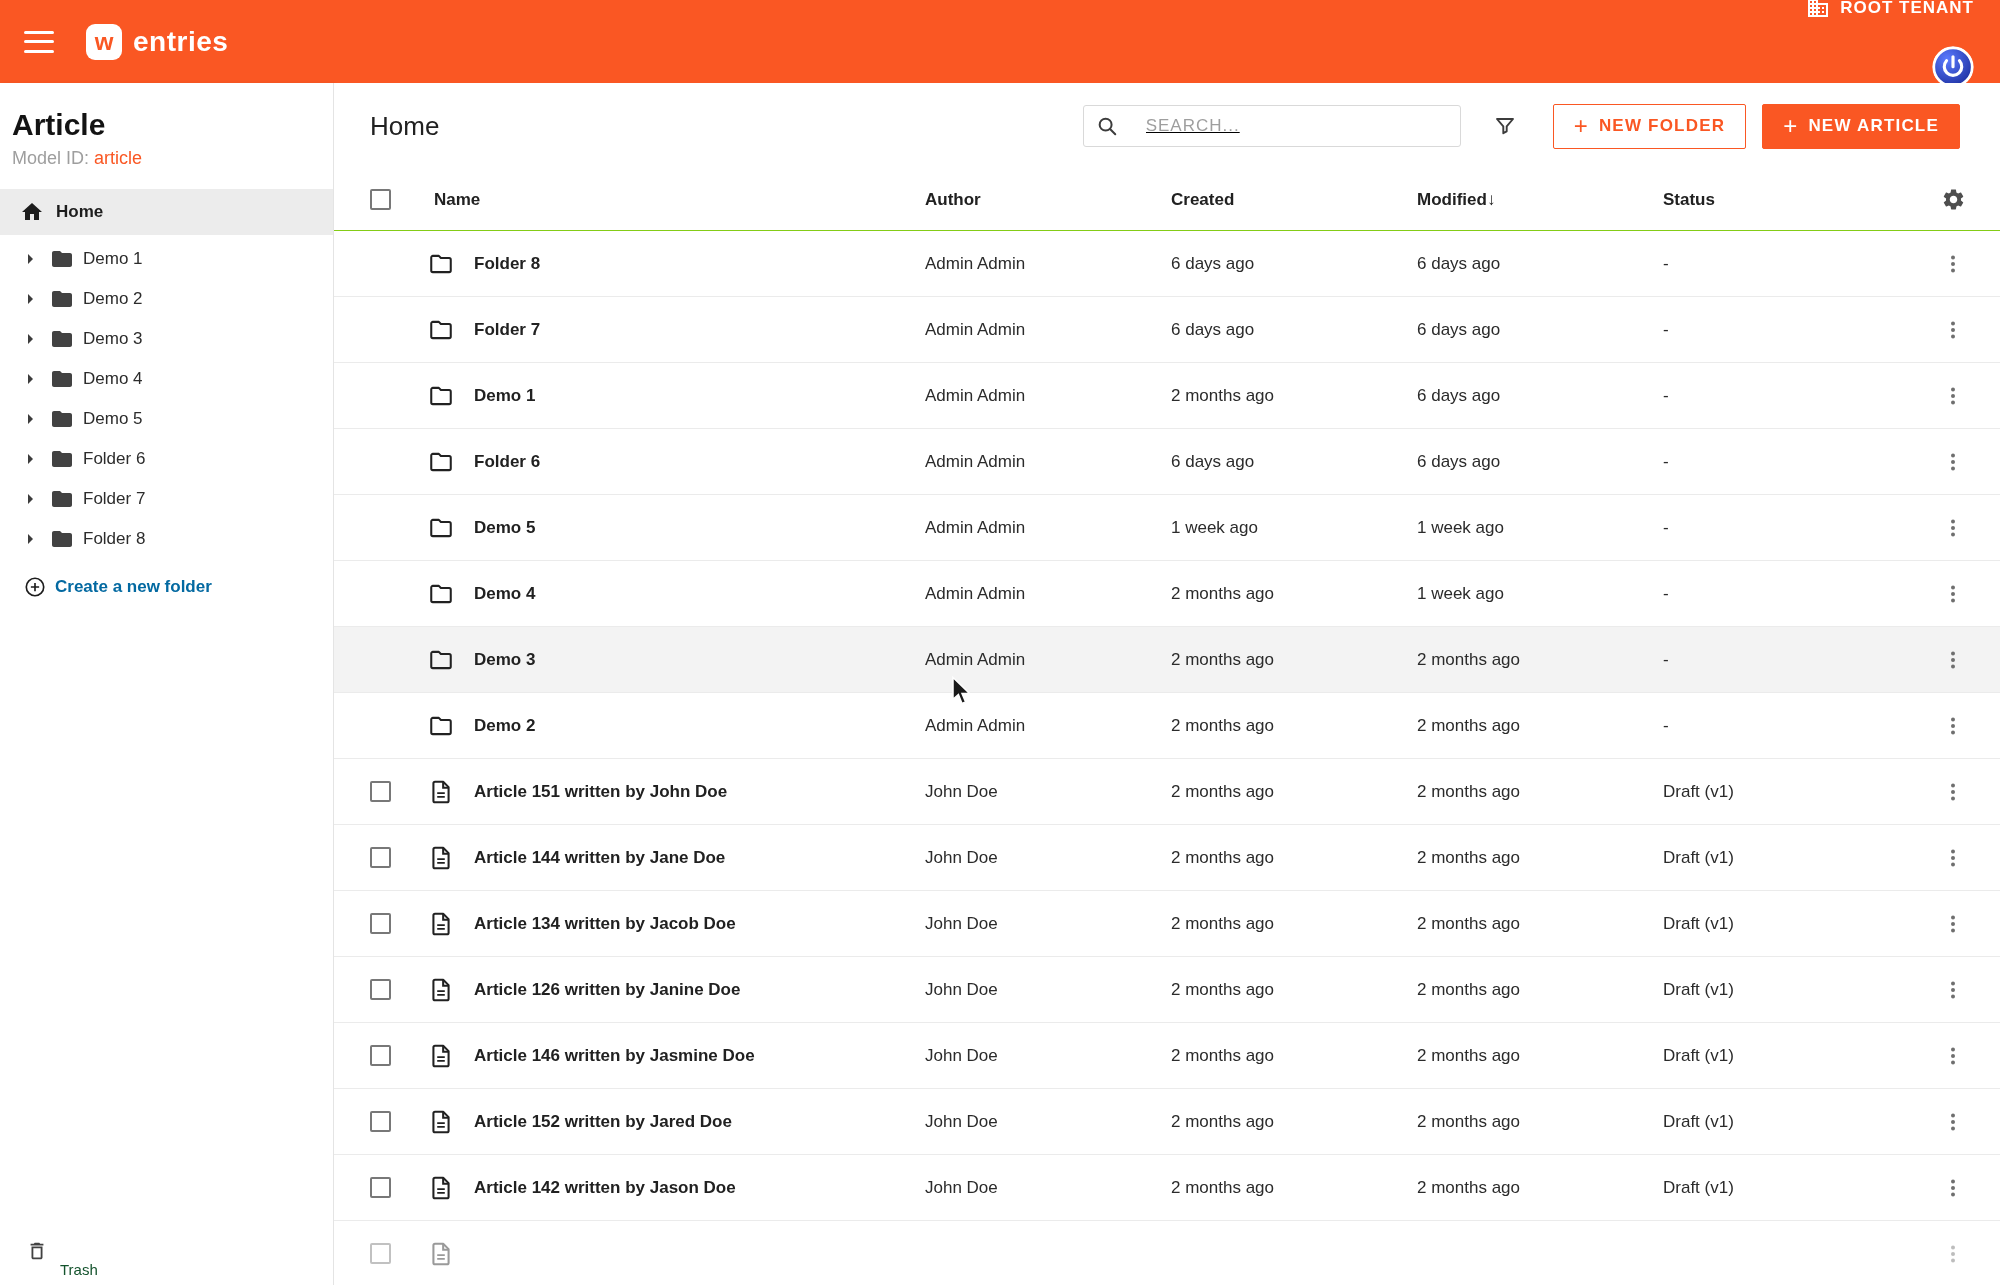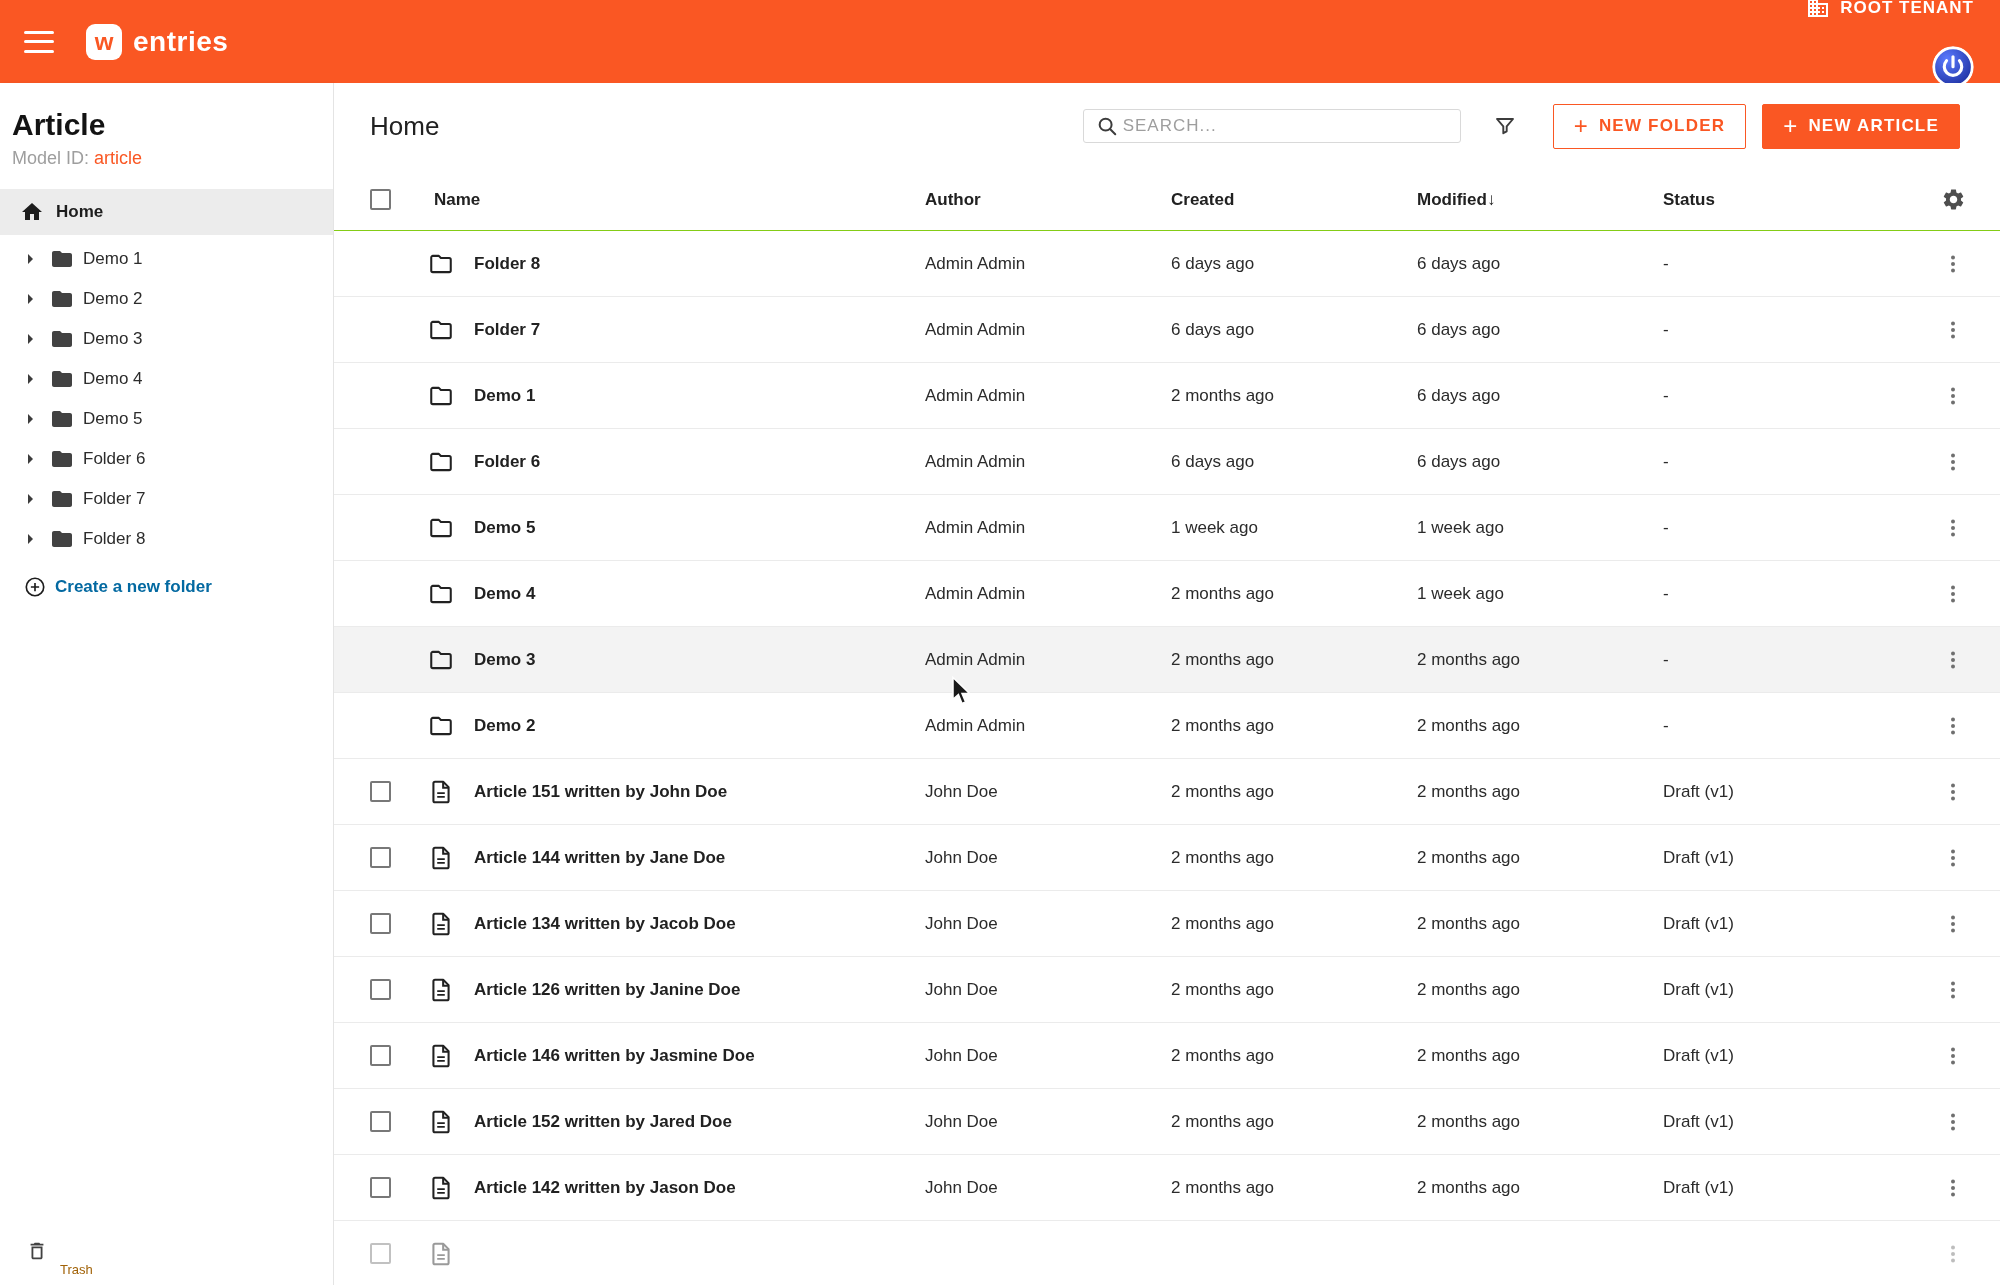--- a/index.html
+++ b/index.html
@@ -29,27 +29,27 @@
   .nav-home { margin-top:18px; height:46px; background:#ececec; display:flex; align-items:center; padding-left:20px; gap:12px; cursor:pointer; }
   .nav-home .label { font-size:17px; font-weight:bold; color:#1d1d1d; }
   .folder-list { margin-top:4px; }
   .tree-item { height:40px; display:flex; align-items:center; padding-left:18px; cursor:pointer; }
   .tree-item .chev { width:24px; height:24px; flex:0 0 24px; }
   .tree-item .f-ico { width:24px; height:24px; margin-left:8px; flex:0 0 24px; }
   .tree-item .label { margin-left:9px; font-size:17px; font-weight:500; color:#2c2c2c; }
   .create-folder { margin-top:6px; height:44px; display:flex; align-items:center; padding-left:24px; gap:9px; cursor:pointer; }
   .create-folder .label { font-size:17px; font-weight:600; color:#0369a1; }
   .trash-row { position:absolute; left:12px; bottom:14px; height:40px; display:flex; align-items:center; gap:12px; cursor:pointer; padding-left:14px; }
-  .trash-row .label { font-size:13px; color:#a16207;margin-top:36px; }
+  .trash-row .label { font-size:15px; color:#14532d;margin-top:36px; }
 
   
   .main { flex:1 1 auto; display:flex; flex-direction:column; position:relative; background:#fff; }
   .toolbar { height:86px; display:flex; align-items:center; padding:0 40px 0 36px; }
   .page-title { font-size:26px; font-weight:500; color:#212121; }
-  .searchbox { margin-left:auto; width:378px; height:34px; border:1px solid #d9d9d9; border-radius:3px; display:flex; align-items:center; padding:0 12px; gap:5px; background:#fff; }
+  .searchbox { margin-left:auto; width:378px; height:42px; border:1px solid #d9d9d9; border-radius:3px; display:flex; align-items:center; padding:0 12px; gap:28px; background:#fff;text-decoration:underline; }
   .searchbox input { border:none; outline:none; flex:1; font-size:17px; letter-spacing:1px; color:#424242; font-family:"Liberation Sans", sans-serif; background:transparent; }
   .searchbox input::placeholder { color:#9e9e9e; }
   .filter-btn { margin-left:28px; width:32px; height:32px; display:flex; align-items:center; justify-content:center; cursor:pointer; }
   .btn { height:45px; display:flex; align-items:center; border-radius:2px; font-size:17px; font-weight:600; letter-spacing:1.2px; padding:0 20px; cursor:pointer; white-space:nowrap; }
   .btn .plus { font-size:24px; font-weight:400; margin-right:10px; line-height:1; }
   .btn-outline { margin-left:32px; border:1px solid #fa5723; color:#fa5723; background:#fff; }
   .btn-solid { margin-left:16px; background:#fa5723; color:#fff; border:1px solid #fa5723; }
 
   
   .grid-cols { display:grid; grid-template-columns:48px 56px 1fr 246px 246px 246px 267px 46px; align-items:center; padding:0 24px 0 36px; }

